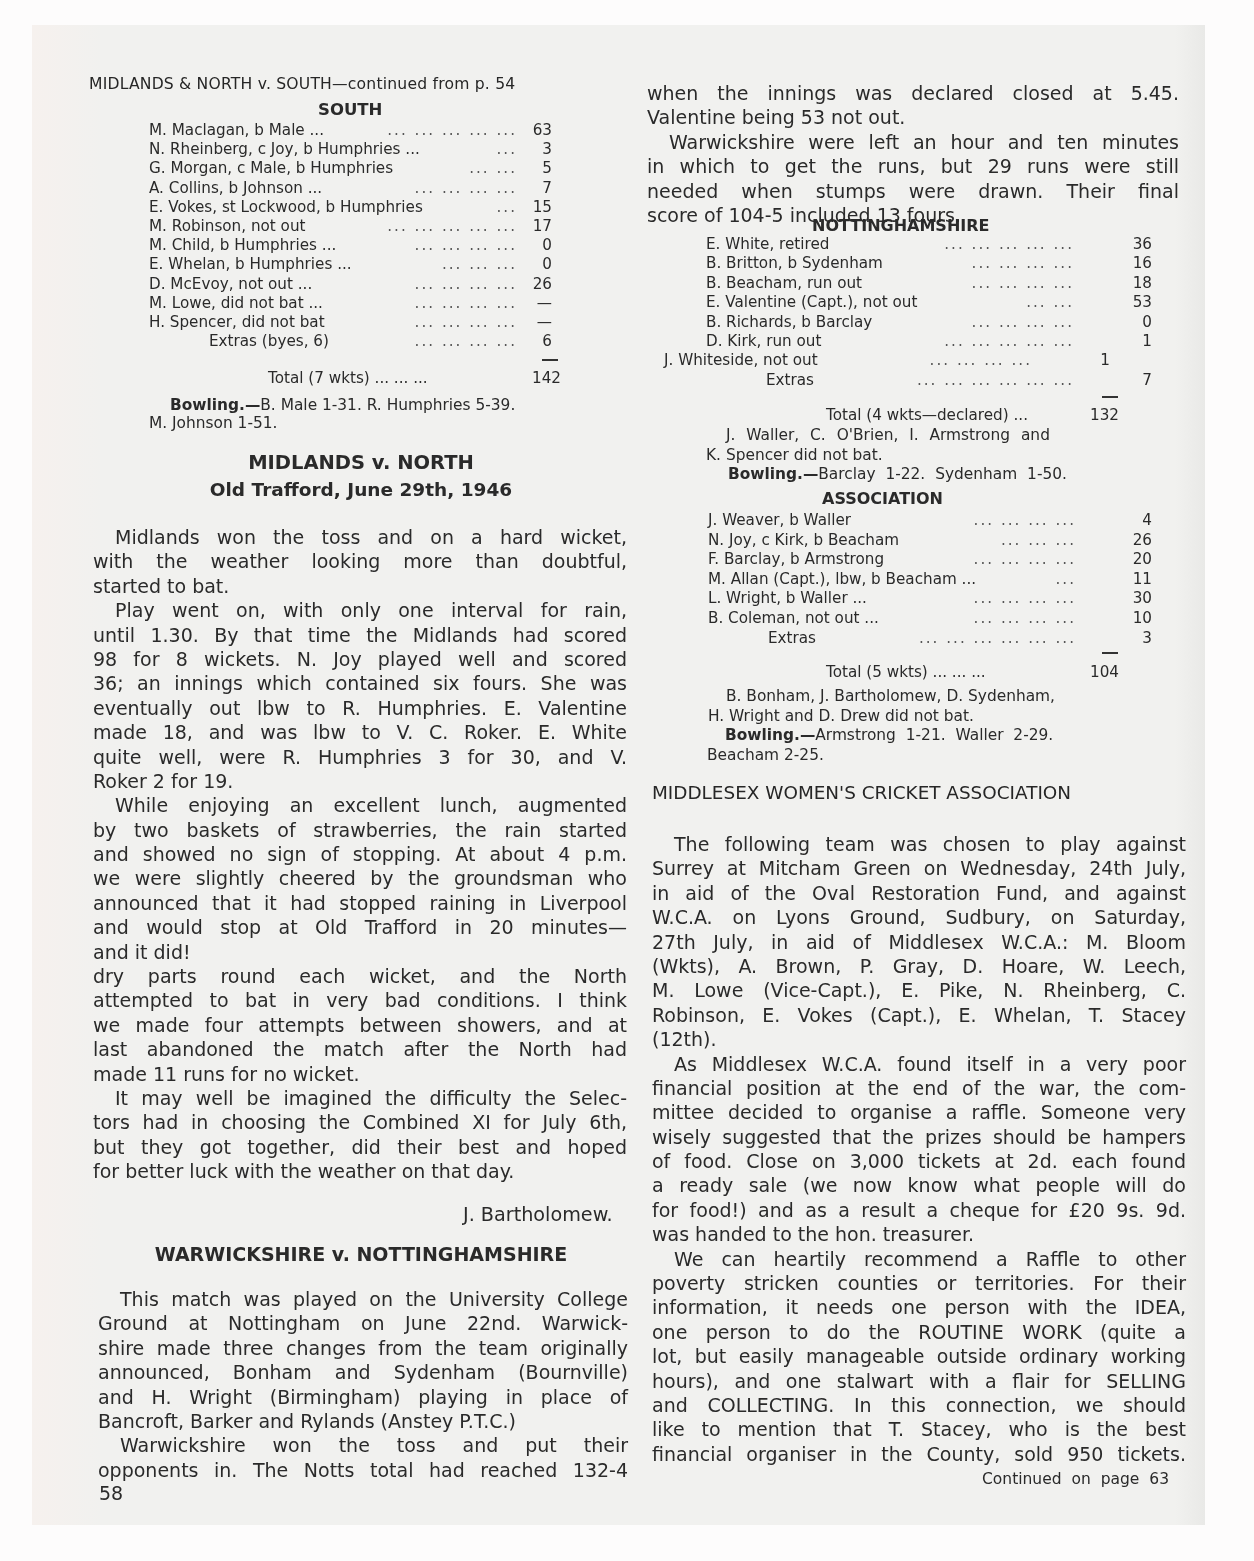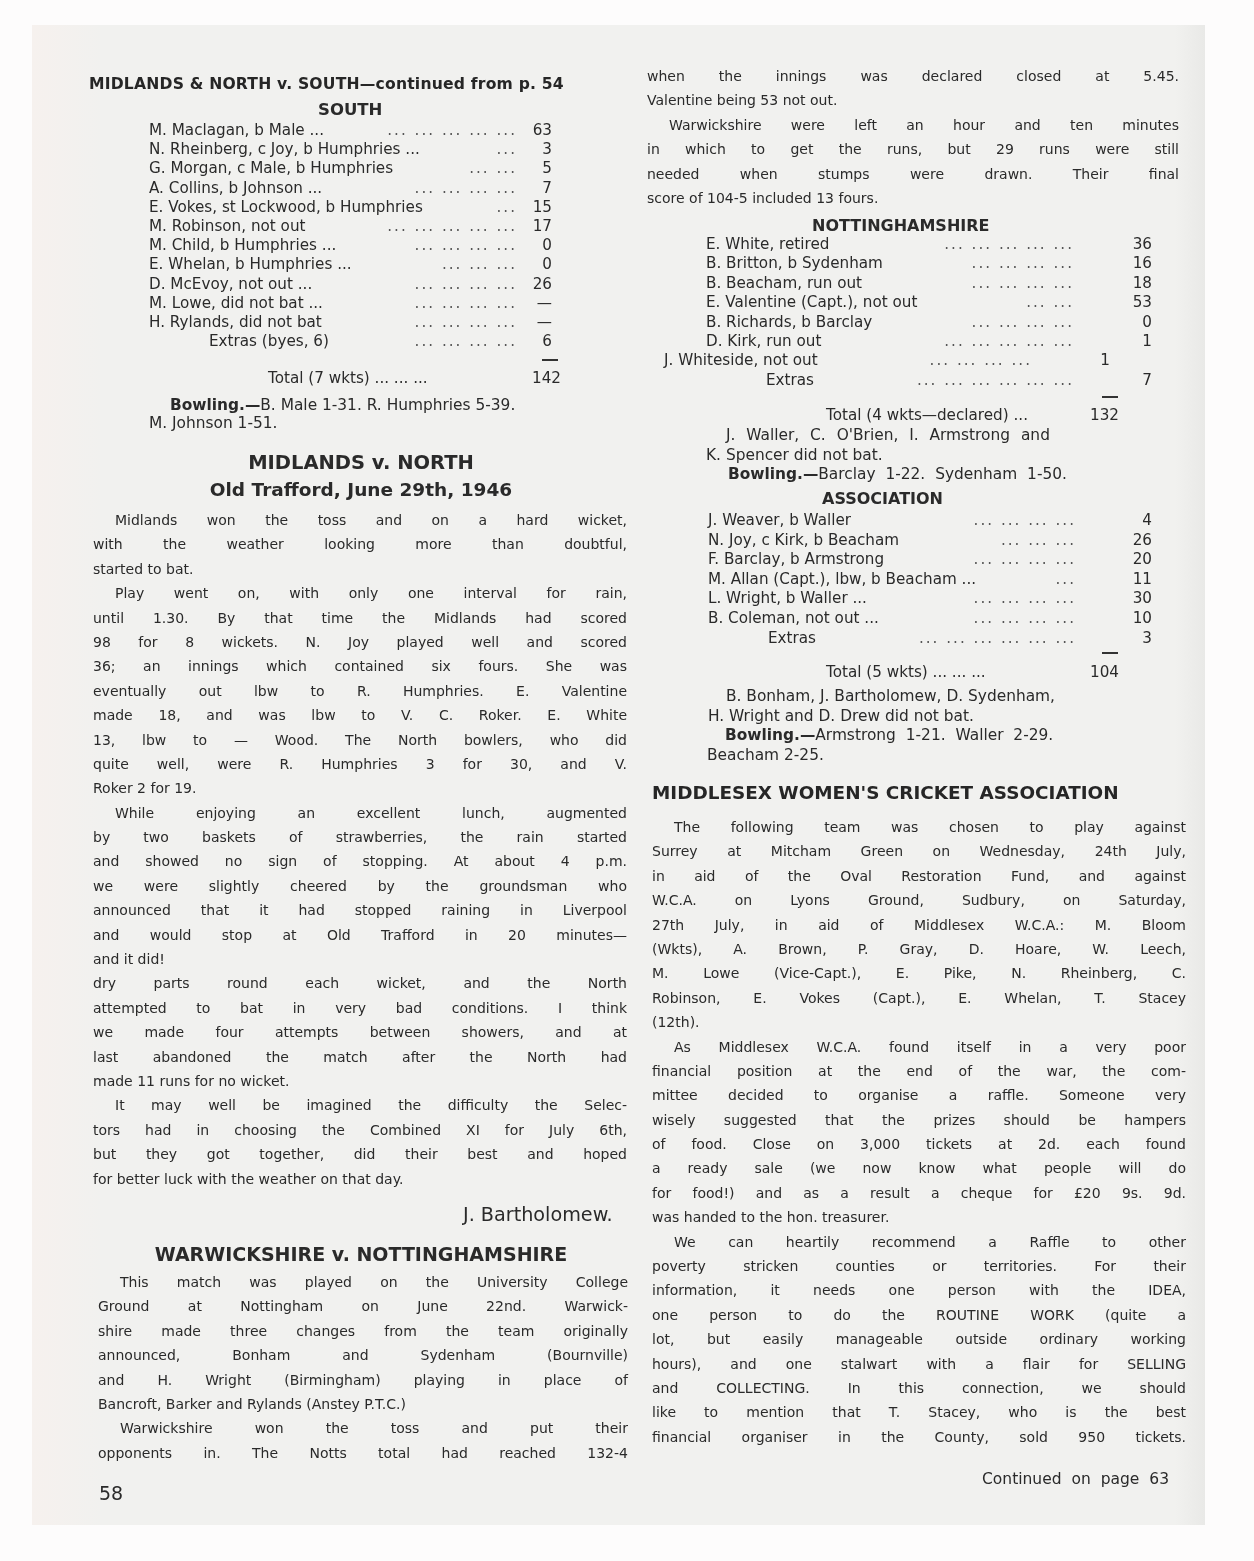--- a/index.html
+++ b/index.html
@@ -14,32 +14,32 @@
   .paper::before {
     content: ""; position: absolute; left: 0; top: 0; width: 70px; height: 100%;
     background: linear-gradient(90deg, #f6f1ee, rgba(241,241,239,0));
   }
   .paper::after {
     content: ""; position: absolute; right: 0; top: 0; width: 30px; height: 100%;
     background: linear-gradient(90deg, rgba(241,241,239,0), #e9e9e7);
   }
   .abs { position: absolute; white-space: nowrap; }
 
-  .section-head { font-weight: bold; color: #262626; text-align: center; }
+  .section-head { font-weight: normal; color: #262626; text-align: center; }
   .main-head { font-size: 15.5px; letter-spacing: 0.2px; }
   .team-head { font-size: 16px; text-align: center; font-weight: bold; }
   .mid-head { font-size: 19.5px; text-align: center; font-weight: bold; }
   .sub-head { font-size: 18.5px; text-align: center; font-weight: bold; }
 
   .score-row { position: absolute; font-size: 15.2px; height: 20px; line-height: 20px; }
   .score-row .name { position: absolute; left: 0; white-space: nowrap; }
   .score-row .dots { position: absolute; white-space: nowrap; letter-spacing: 2px; color: #555; }
   .score-row .runs { position: absolute; text-align: right; width: 40px; }
 
-  .para { font-size: 14px; line-height: 24.4px; text-align: justify; }
+  .para { font-size: 19px; line-height: 24.4px; text-align: justify; margin-top: 17px; }
   .para .line { display: block; height: 24.4px; white-space: nowrap; text-align-last: justify; }
   .para .line.last { text-align-last: left; }
   .bold { font-weight: bold; }
   .rule { position: absolute; height: 1.5px; background: #333; width: 16px; }
 </style>
 </head>
 <body>
 
 <div class="paper"></div>
 
@@ -92,21 +92,21 @@
         <span class="name">D. McEvoy, not out ...</span>
         <span class="dots" style="right: 62px;">... ... ... ...</span>
         <span class="runs" style="left: 363px;">26</span>
       </div>
       <div class="score-row" style="left: 149px; top: 292.8px; width: 430px;">
         <span class="name">M. Lowe, did not bat ...</span>
         <span class="dots" style="right: 62px;">... ... ... ...</span>
         <span class="runs" style="left: 363px;">—</span>
       </div>
       <div class="score-row" style="left: 149px; top: 312px; width: 430px;">
-        <span class="name">H. Rylands, did not bat</span>
+        <span class="name">H. Spencer, did not bat</span>
         <span class="dots" style="right: 62px;">... ... ... ...</span>
         <span class="runs" style="left: 363px;">—</span>
       </div>
       <div class="score-row" style="left: 149px; top: 331.2px; width: 430px;">
         <span class="name" style="left: 60px;">Extras (byes, 6)</span>
         <span class="dots" style="right: 62px;">... ... ... ...</span>
         <span class="runs" style="left: 363px;">6</span>
       </div>
     </div>
 
@@ -126,21 +126,20 @@
   <div class="abs para" id="art1" style="left:93px; width:534px; top:508px;">
       <span class="line" style="padding-left: 22px;">Midlands won the toss and on a hard wicket,</span>
       <span class="line">with the weather looking more than doubtful,</span>
       <span class="line last">started to bat.</span>
       <span class="line" style="padding-left: 22px;">Play went on, with only one interval for rain,</span>
       <span class="line">until 1.30.  By that time the Midlands had scored</span>
       <span class="line">98 for 8 wickets.  N. Joy played well and scored</span>
       <span class="line">36; an innings which contained six fours.  She was</span>
       <span class="line">eventually out lbw to R. Humphries.  E. Valentine</span>
       <span class="line">made 18, and was lbw to V. C. Roker.  E. White</span>
-      <span class="line">13, lbw to — Wood.  The North bowlers, who did</span>
       <span class="line">quite well, were R. Humphries 3 for 30, and V.</span>
       <span class="line last">Roker 2 for 19.</span>
       <span class="line" style="padding-left: 22px;">While enjoying an excellent lunch, augmented</span>
       <span class="line">by two baskets of strawberries, the rain started</span>
       <span class="line">and showed no sign of stopping.  At about 4 p.m.</span>
       <span class="line">we were slightly cheered by the groundsman who</span>
       <span class="line">announced that it had stopped raining in Liverpool</span>
       <span class="line">and would stop at Old Trafford in 20 minutes—</span>
       <span class="line last">and it did!</span>
       <span class="line">dry parts round each wicket, and the North</span>

